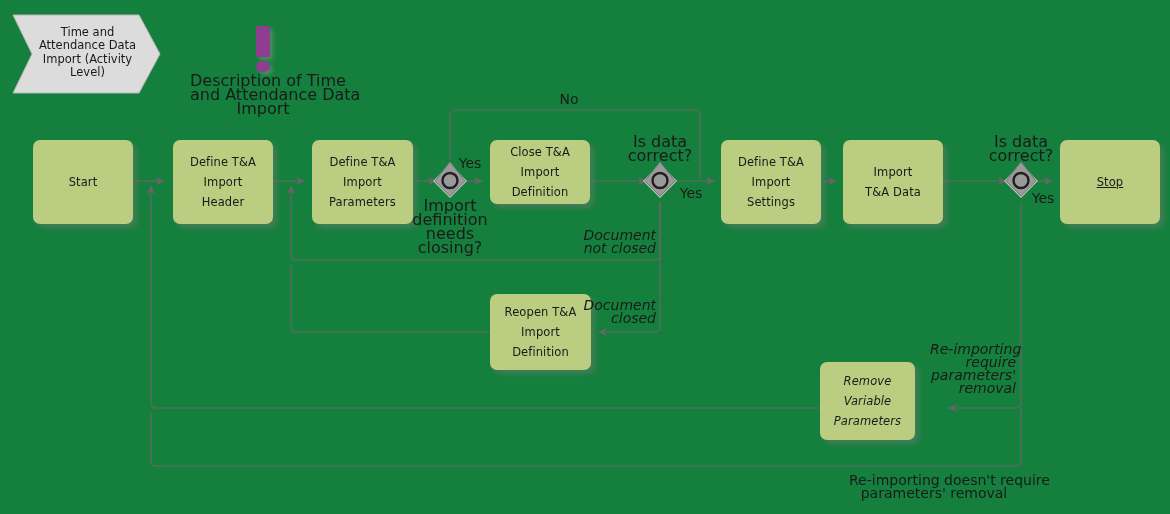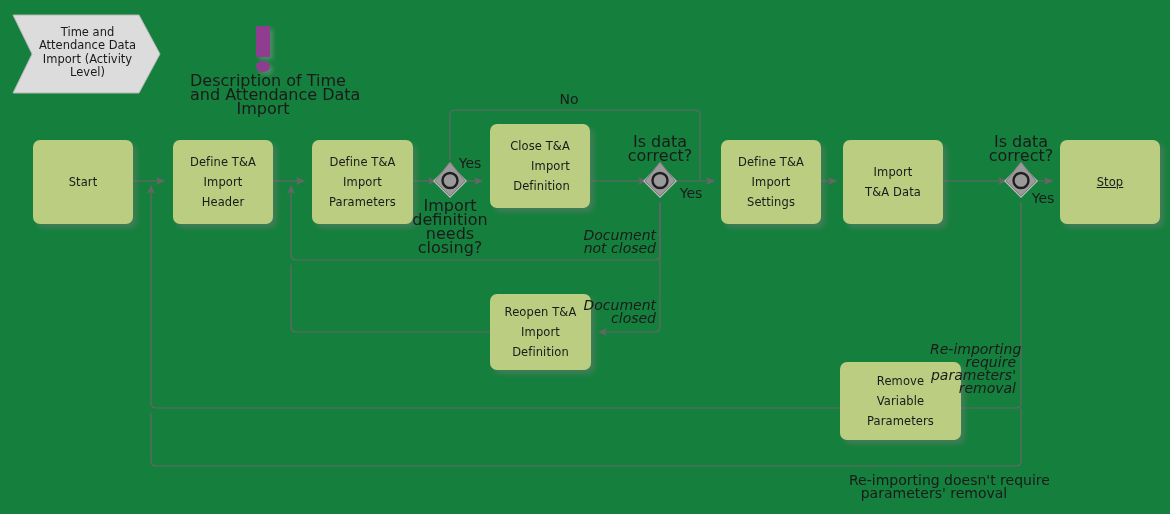--- a/index.html
+++ b/index.html
@@ -168,21 +168,21 @@
 Import
 Header</span>
   </div>
 
   <div class="node task" style="left:312px; top:140px; width:101px; height:84px;">
     <span style="white-space:pre;">Define T&amp;A
 Import
 Parameters</span>
   </div>
 
-  <div class="node task" style="left:490px; top:124px; width:100px; height:84px;text-align:right;">
+  <div class="node task" style="left:490px; top:140px; width:100px; height:64px;">
     <span style="white-space:pre;">Close T&amp;A
 Import
 Definition</span>
   </div>
 
   <div class="node task" style="left:721px; top:140px; width:100px; height:84px;">
     <span style="white-space:pre;">Define T&amp;A
 Import
 Settings</span>
   </div>
@@ -195,21 +195,21 @@
   <div class="node task" style="left:1060px; top:140px; width:100px; height:84px;text-decoration:underline;">
     <span style="white-space:pre;">Stop</span>
   </div>
 
   <div class="node task" style="left:490px; top:294px; width:101px; height:76px;">
     <span style="white-space:pre;">Reopen T&amp;A
 Import
 Definition</span>
   </div>
 
-  <div class="node task" style="left:840px; top:362px; width:121px; height:78px;">
+  <div class="node task" style="left:820px; top:362px; width:95px; height:78px;font-style:italic;">
     <span style="white-space:pre;">Remove
 Variable
 Parameters</span>
   </div>
 
   <div class="gateway" style="left:430px; top:161px;">
     <svg viewBox="0 0 40 40" width="40" height="40">
       <path d="M20,3 L37,20 L20,37 L3,20 Z" fill="#bdbdbd"></path>
       <path d="M20,1 L35,20 L20,35 L5,20 Z" fill="#9a9a9a" stroke="#7b7b7b" stroke-width="1"></path>
       <circle cx="20" cy="19.5" r="7.5" fill="#9a9a9a" stroke="#1f1f1f" stroke-width="2.4"></circle>

